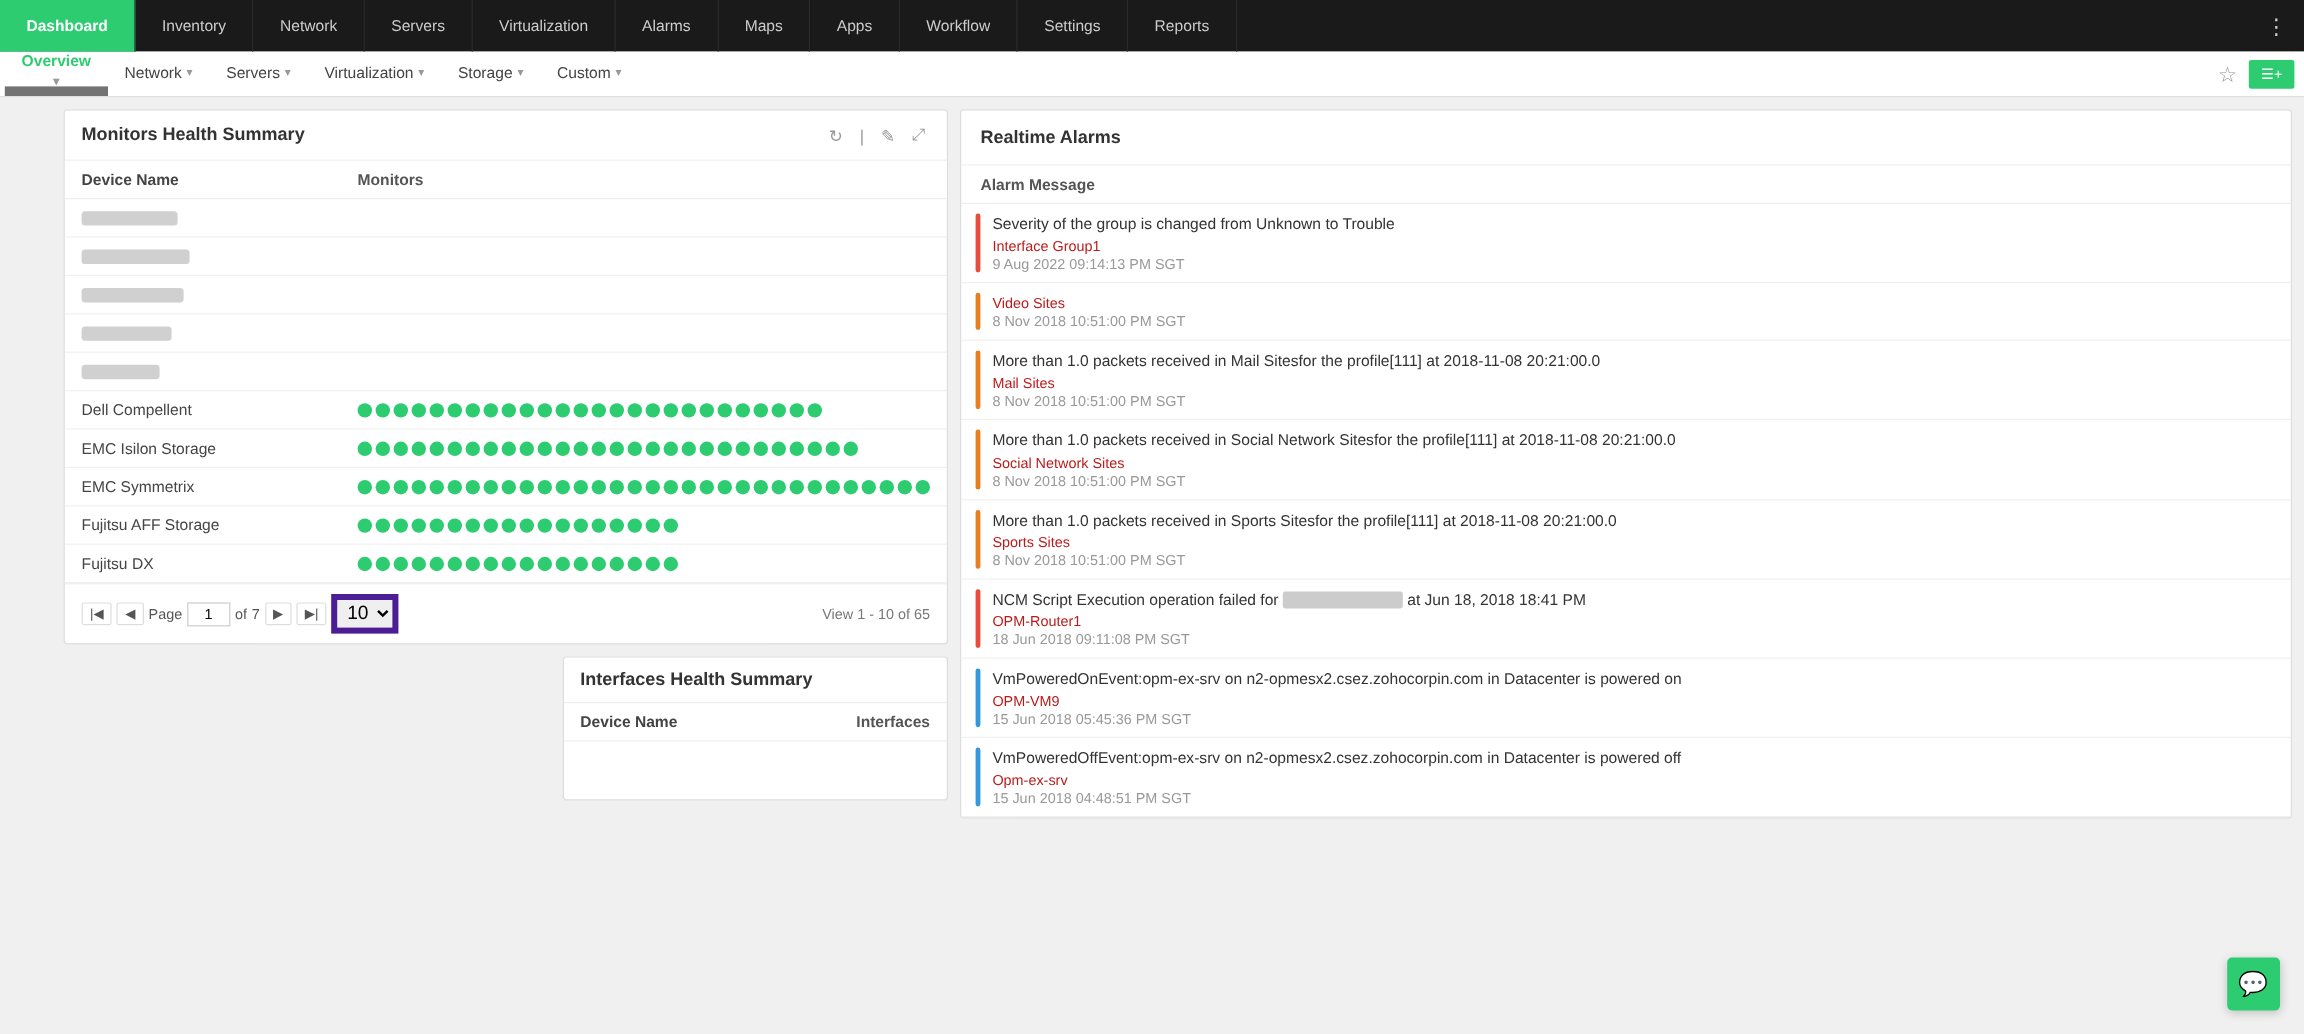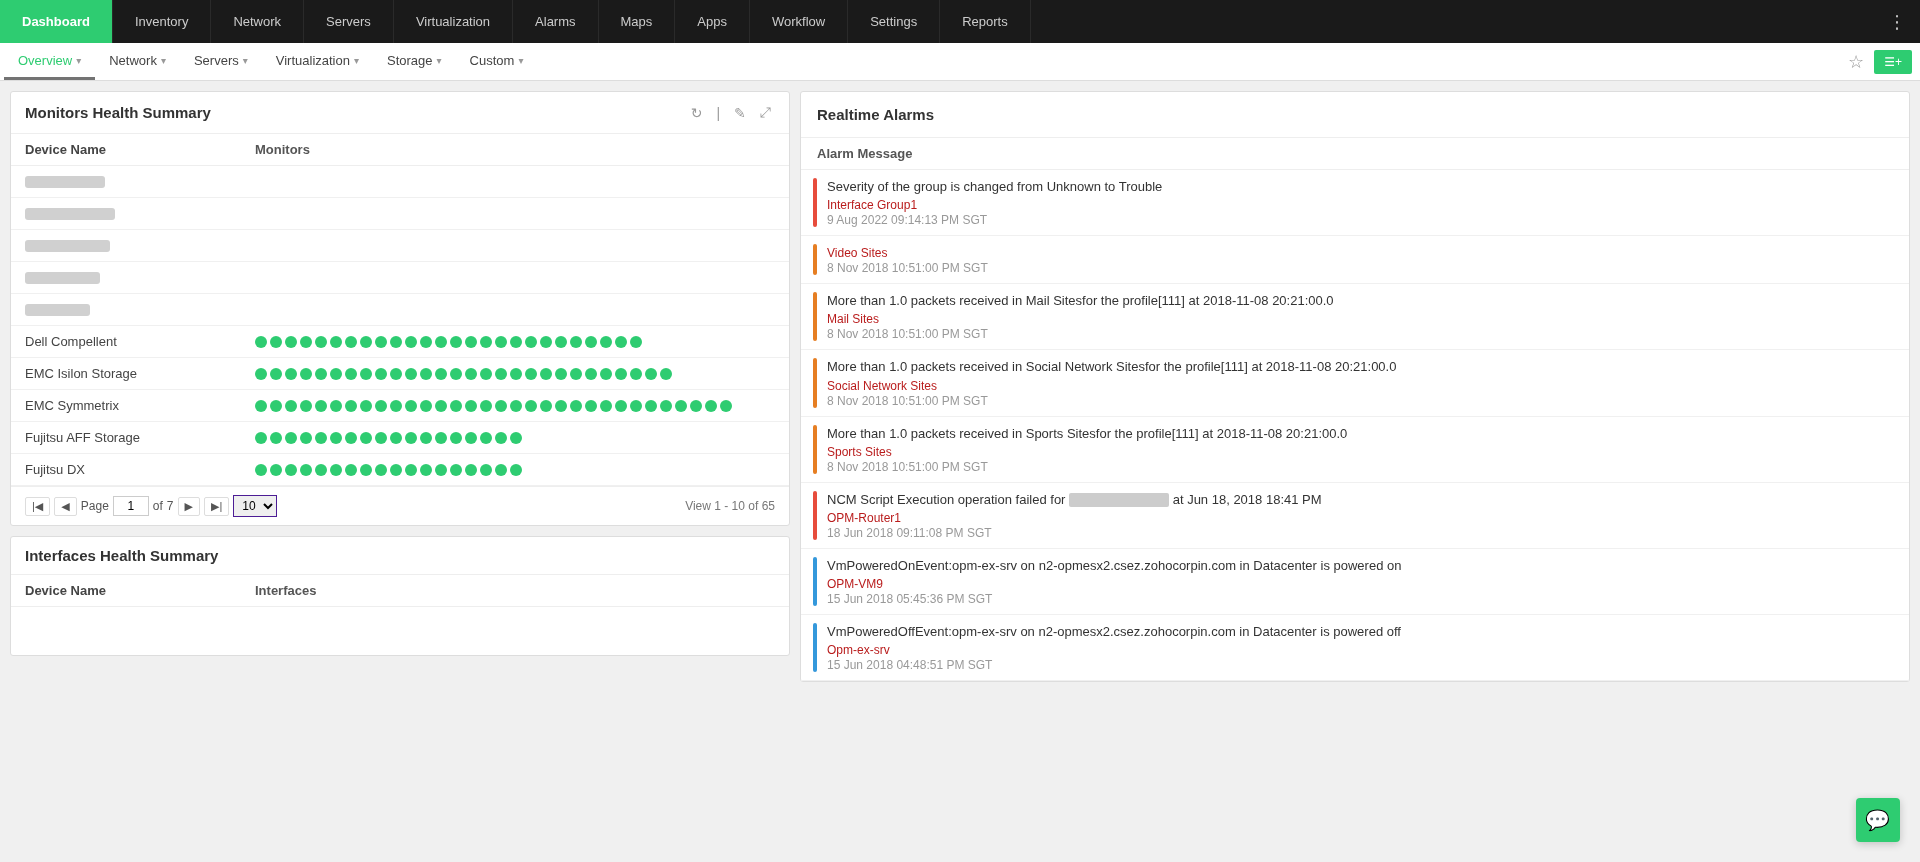--- a/index.html
+++ b/index.html
@@ -51,22 +51,23 @@
       padding: 0 14px;
       display: flex;
       align-items: center;
       cursor: pointer;
       font-size: 13px;
       border-bottom: 3px solid transparent;
       gap: 4px;
     }
     .sub-nav-item.active {
       color: #2ecc71;
-      border-bottom: 3px solid #737373;
-      font-weight: 400;
+      border-bottom: 8px solid #737373;
+      font-weight: 700;
+      flex-direction: column;
     }
     .sub-nav-arrow {
       font-size: 10px;
       color: #999;
     }
     .sub-nav-spacer { flex: 1; }
     .sub-nav-actions {
       display: flex;
       align-items: center;
       gap: 4px;
@@ -95,20 +96,21 @@
       padding: 10px;
       gap: 10px;
     }
 
     
     .left-panel {
       flex: 0 0 780px;
       display: flex;
       flex-direction: column;
       gap: 10px;
+      align-items: flex-end;
     }
 
     
     .widget {
       background: #fff;
       border: 1px solid #ddd;
       border-radius: 3px;
     }
     .widget-header {
       display: flex;
@@ -200,23 +202,23 @@
       color: #555;
     }
     .pag-input {
       width: 36px;
       border: 1px solid #ccc;
       padding: 2px 4px;
       text-align: center;
       font-size: 12px;
     }
     .pag-select {
-      border: 1px solid #4c1d95;
+      border: 5px solid #4c1d95;
       padding: 2px 4px;
-      font-size: 12px;
+      font-size: 16px;
       cursor: pointer;
     }
     .pag-spacer { flex: 1; }
     .pag-info { font-size: 12px; color: #777; }
 
     
     .right-panel {
       flex: 1;
       background: #fff;
       border: 1px solid #ddd;

